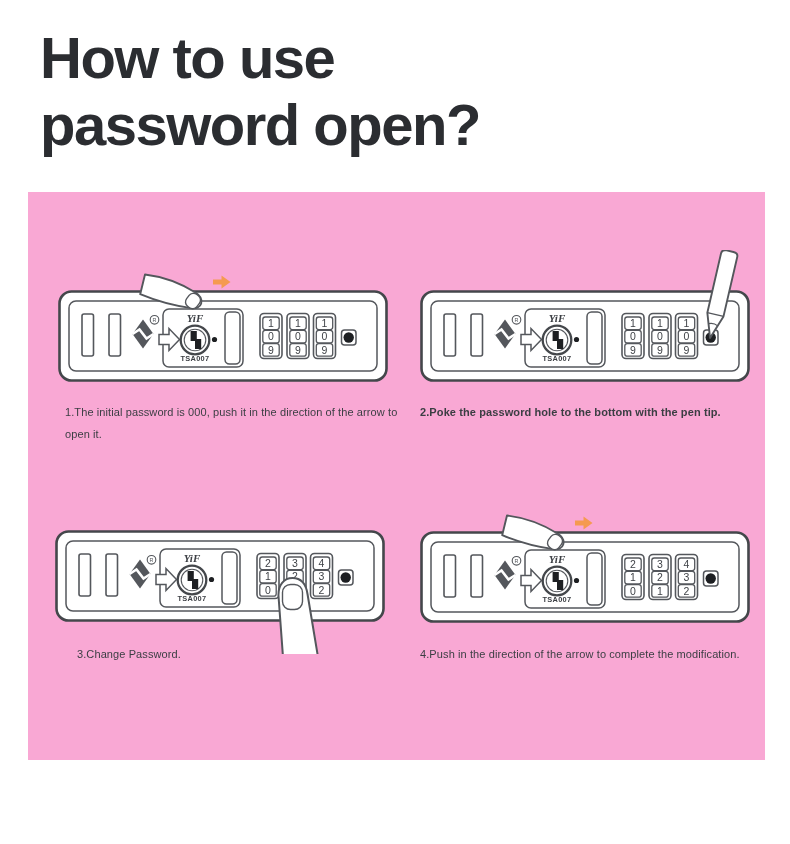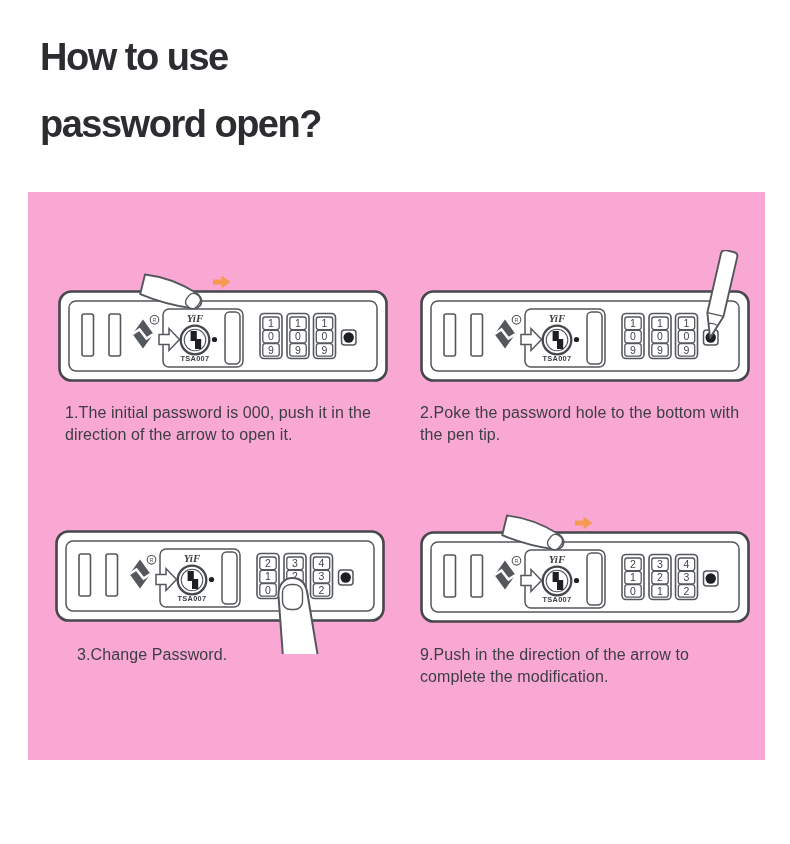--- a/index.html
+++ b/index.html
@@ -1,26 +1,26 @@
 <!DOCTYPE html>
 <html><head>
 <meta charset="utf-8">
 <style>
   html,body{margin:0;padding:0;background:#ffffff;}
   .page{position:relative;width:790px;height:844px;background:#ffffff;overflow:hidden;
         font-family:"Liberation Sans",sans-serif;}
   .title{position:absolute;left:40px;top:24px;font-weight:700;color:#2b2d31;
-         font-size:38px;line-height:67px;letter-spacing:-1.5px;}
+         font-size:58px;line-height:67px;letter-spacing:-1.5px;}
   .panel{position:absolute;left:28px;top:192px;width:737px;height:568px;background:#f9a8d4;}
   .figure{position:absolute;}
   .figure svg{display:block;overflow:hidden;}
-  .caption{position:absolute;margin:0;color:#3b3e43;font-size:16px;line-height:21.5px;
+  .caption{position:absolute;margin:0;color:#3b3e43;font-size:11px;line-height:21.5px;
            letter-spacing:0.1px;}
   .cap1{left:37px;top:210px;width:358px;}
-  .cap2{left:392px;top:210px;width:346px;}
+  .cap2{left:392px;top:210px;width:346px;font-weight:bold;}
   .cap3{left:37px;top:452px;width:340px;margin-left:12px;}
   .cap4{left:392px;top:452px;width:336px;}
   .fig1{left:30px;top:58px;}
   .fig2{left:392px;top:58px;}
   .fig3{left:27px;top:334px;}
   .fig4{left:392px;top:299px;}
 </style>
 </head>
 <body>
 
@@ -265,15 +265,15 @@
                C142.3,57 138.3,58.8 133.3,58.1 C116,55.8 98,50.8 82.2,44.2 Z" fill="#fff" stroke="#54575c" stroke-width="1.9" stroke-linejoin="round"></path>
       <rect x="128.5" y="43.5" width="13" height="15" rx="5.5" fill="#fff" stroke="#54575c" stroke-width="1.4" transform="rotate(38 135 51)"></rect>
     </g>
           <polygon points="155,29.5 163.5,29.5 163.5,25.5 172.5,32 163.5,38.5 163.5,34.5 155,34.5" fill="#f59a50"></polygon>
        </svg>
       </div>
 
     <p class="caption cap1">1.The initial password is 000, push it in the direction of the arrow to open it.</p>
     <p class="caption cap2">2.Poke the password hole to the bottom with the pen tip.</p>
     <p class="caption cap3">3.Change Password.</p>
-    <p class="caption cap4">9.Push in the direction of the arrow to complete the modification.</p>
+    <p class="caption cap4">4.Push in the direction of the arrow to complete the modification.</p>
   </div>
 </div>
 
 </body></html>

